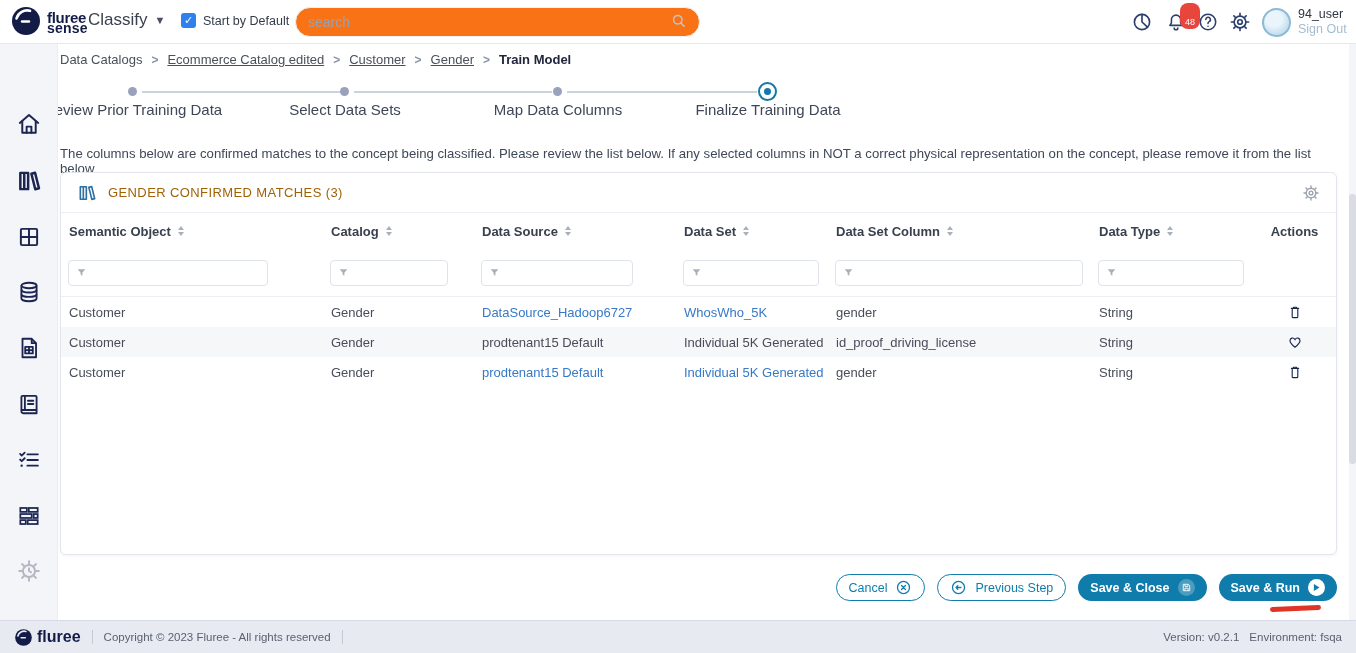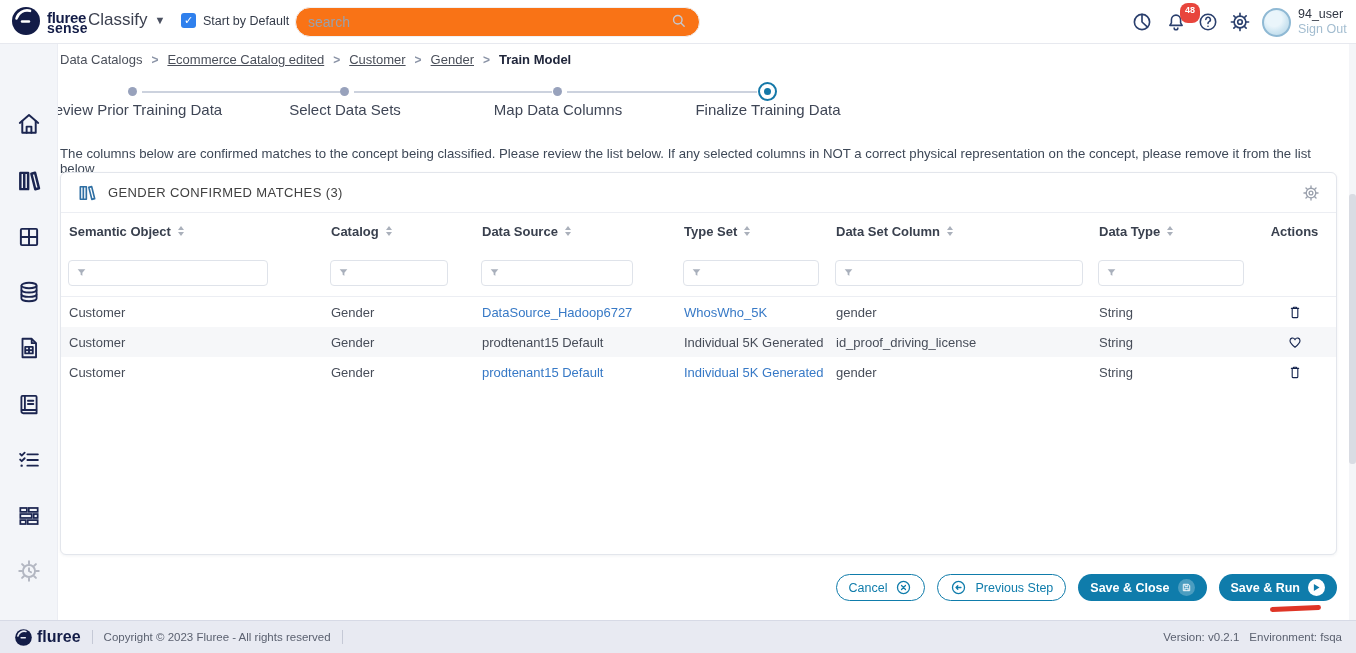--- a/index.html
+++ b/index.html
@@ -15,21 +15,21 @@
   .logo-bot { font-size:14px; margin-top:-2px; letter-spacing:0.2px; }
   .appmenu { position:absolute; left:88px; top:10px; font-size:17px; color:#3c4150; font-weight:500; display:flex; align-items:center; gap:7px; cursor:pointer; }
   .caret { font-size:11px; color:#4a5060; }
   .startdef { position:absolute; left:181px; top:13px; display:flex; align-items:center; gap:7px; cursor:pointer; }
   .cb { width:15px; height:15px; background:#2f80ed; border-radius:3px; color:#fff; font-size:11px; line-height:15px; text-align:center; }
   .startdef-label { font-size:12.5px; color:#343b49; }
   .search { position:absolute; left:295px; top:7px; width:405px; height:30px; background:#f97316; border:1px solid #f0f1f4; border-radius:15px; display:flex; align-items:center; padding:0 12px; }
   .search input { flex:1; border:none; outline:none; background:transparent; font-size:14px; color:#3c4150; font-family:"Liberation Sans",sans-serif; }
   .search input::placeholder { color:#9aa1ad; }
   .hicon { position:absolute; top:11px; width:22px; height:22px; color:#2a3f6d; cursor:pointer; }
-  .badge { position:absolute; left:1180px; top:3px; min-width:20px; height:20px; background:#e8453c; border-radius:8px; color:#fff; font-size:9px; font-weight:bold; text-align:center; line-height:14px; padding:0 3px; z-index:6; }
+  .badge { position:absolute; left:1180px; top:3px; min-width:20px; height:26px; background:#e8453c; border-radius:8px; color:#fff; font-size:9px; font-weight:normal; text-align:center; line-height:14px; padding:12px 3px; z-index:6; }
   .avatar { position:absolute; left:1262px; top:8px; width:29px; height:29px; border-radius:50%; background:radial-gradient(circle at 40% 35%, #eaf5fb 0 35%, #cfe6f2 60%, #b3d3e6 100%); border:2px solid #8fb9d4; cursor:pointer; }
   .userblock { position:absolute; left:1298px; top:7px; line-height:15px; }
   .username { font-size:12.5px; color:#2f3542; }
   .signout { font-size:12.5px; color:#a3bdd0; cursor:pointer; }
 
   
   .sb { position:absolute; top:44px; left:0; width:58px; height:576px; background:#f3f5f9; border-right:1px solid #ebedf3; z-index:4; }
   .sbi { position:absolute; left:16px; width:26px; height:26px; color:#1b2550; cursor:pointer; }
   .sbi.dim { color:#b3b7c2; }
 
@@ -46,21 +46,21 @@
   .step-core { position:absolute; width:7px; height:7px; border-radius:50%; background:#1478a8; top:88px; }
   .step-label { position:absolute; width:220px; top:101px; text-align:center; font-size:15px; color:#3f4656; }
 
   
   .desc { position:absolute; left:60px; top:146px; width:1280px; font-size:13.2px; color:#3e4857; }
 
   
   .card { position:absolute; left:60px; top:172px; width:1277px; height:383px; background:#fff; border:1px solid #e3e6ec; border-radius:6px; box-shadow:0 1px 3px rgba(20,30,60,.06); }
   .card-hd { height:40px; display:flex; align-items:center; gap:11px; padding:0 16px; border-bottom:1px solid #eceef3; }
   .card-hd-icon { width:20px; height:20px; color:#2f6fa3; }
-  .card-title { font-size:13px; color:#404040; letter-spacing:.4px; }
+  .card-title { font-size:13px; color:#a16207; letter-spacing:.4px; }
   .card-gear { margin-left:auto; width:18px; height:18px; color:#9aa0ac; cursor:pointer; }
   .tgrid { display:grid; grid-template-columns:262px 151px 202px 152px 263px 162px 1fr; align-items:center; }
   .thead { height:36px; font-size:13px; font-weight:bold; color:#39404e; }
   .thead > div { padding-left:8px; display:flex; align-items:center; gap:7px; cursor:pointer; }
   .th-actions { justify-content:center; padding-left:0 !important; cursor:default !important; }
   .sort { display:flex; flex-direction:column; gap:2px; }
   .sort i { display:block; width:0; height:0; border-left:3.5px solid transparent; border-right:3.5px solid transparent; }
   .sort .up { border-bottom:4px solid #aab0bb; }
   .sort .dn { border-top:4px solid #aab0bb; }
   .tfilter { height:48px; border-bottom:1px solid #eceef3; }
@@ -308,21 +308,21 @@
           </span>
         </div>
       <div>
           <span>Data Source</span>
           <span class="sort">
             <i class="up"></i>
             <i class="dn"></i>
           </span>
         </div>
       <div>
-          <span>Type Set</span>
+          <span>Data Set</span>
           <span class="sort">
             <i class="up"></i>
             <i class="dn"></i>
           </span>
         </div>
       <div>
           <span>Data Set Column</span>
           <span class="sort">
             <i class="up"></i>
             <i class="dn"></i>

